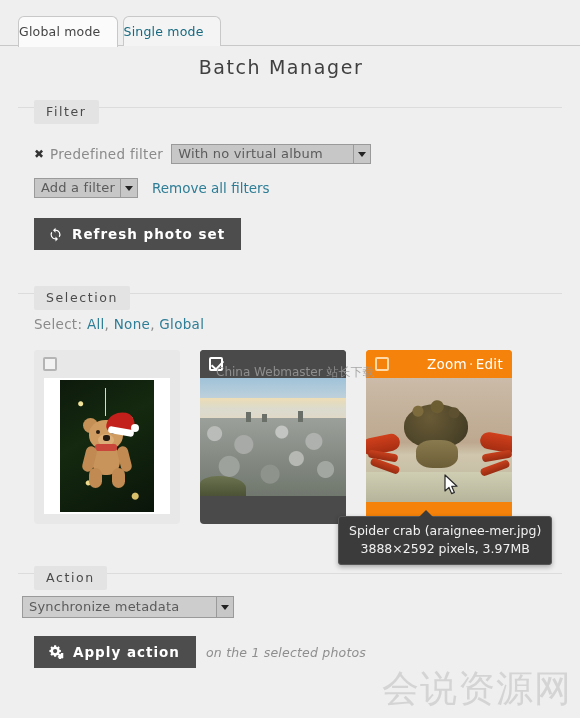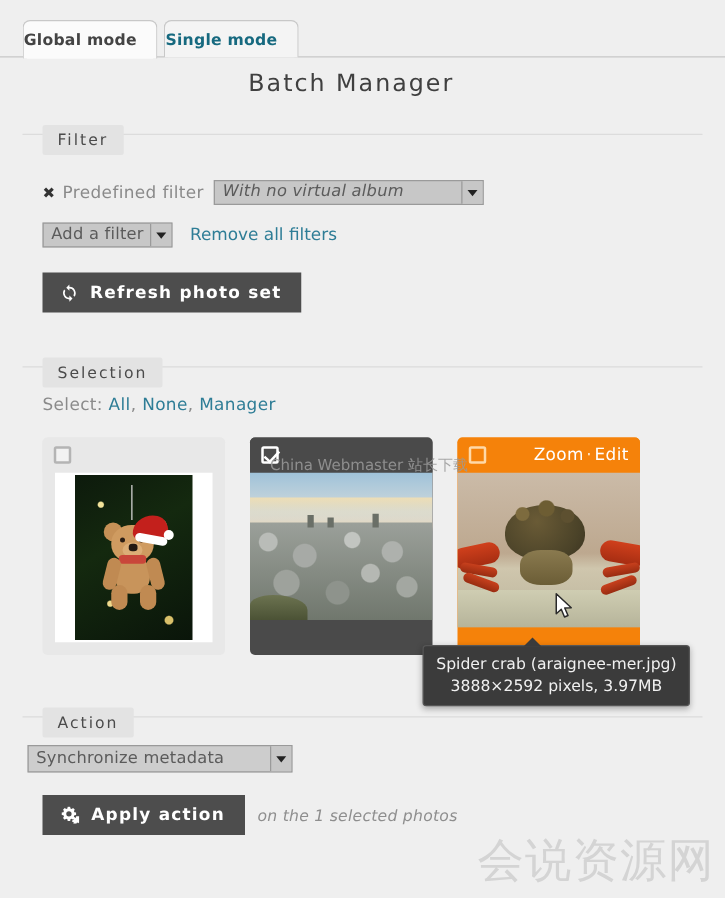--- a/index.html
+++ b/index.html
@@ -21,21 +21,21 @@
     border-bottom:1px solid #c8c8c8;
     height:1px;
   }
   .tabs { position:absolute; left:18px; bottom:0; display:flex; align-items:flex-end; }
   .tab {
     padding:8px 16px 7px 0;
     border:1px solid #c8c8c8;
     border-bottom:none;
     border-radius:6px 6px 0 0;
     font-size:12.5px;
-    font-weight:bold;
+    font-weight:normal;
     letter-spacing:.2px;
     margin-right:5px;
     background:#f4f4f4;
     color:#16697f;
     cursor:pointer;
     line-height:1.1;
     position:relative;
   }
   .tab.active {
     background:#fbfbfb;
@@ -101,21 +101,21 @@
     background:#c7c7c7;
     border-left:1px solid #9a9a9a;
     display:flex; align-items:center; justify-content:center;
   }
   .sel .arrow i {
     display:block; width:0; height:0;
     border-left:4px solid transparent;
     border-right:4px solid transparent;
     border-top:5px solid #222;
   }
-  .sel.wide { width:216px;font-style:italic; }
+  .sel.wide { width:200px; }
   .sel.mid  { width:104px; }
   .sel.action { width:212px; height:22px; line-height:20px; background:#cdcdcd; }
 
   .link { color:#2e7d96; text-decoration:none; cursor:pointer; }
 
   .btn {
     display:inline-flex; align-items:center; gap:9px;
     background:#4d4d4d;
     color:#fff;
     border:none;
@@ -363,21 +363,21 @@
   <div class="fs-head">
     <div class="fs-line"></div>
     <span class="fs-legend">Selection</span>
   </div>
   <div class="fs-body" style="padding-top:16px;">
 
     <div class="select-line">
       <span>Select:</span>
       <a class="link">All</a><span>,</span>
       <a class="link">None</a><span>,</span>
-      <a class="link">Manager</a>
+      <a class="link">Global</a>
     </div>
 
     <div class="thumbs">
 
       <div class="thumb t1">
         <div class="head">
           <span class="cbox gray"></span>
         </div>
         <div class="body">
           <div class="pic-frame">

